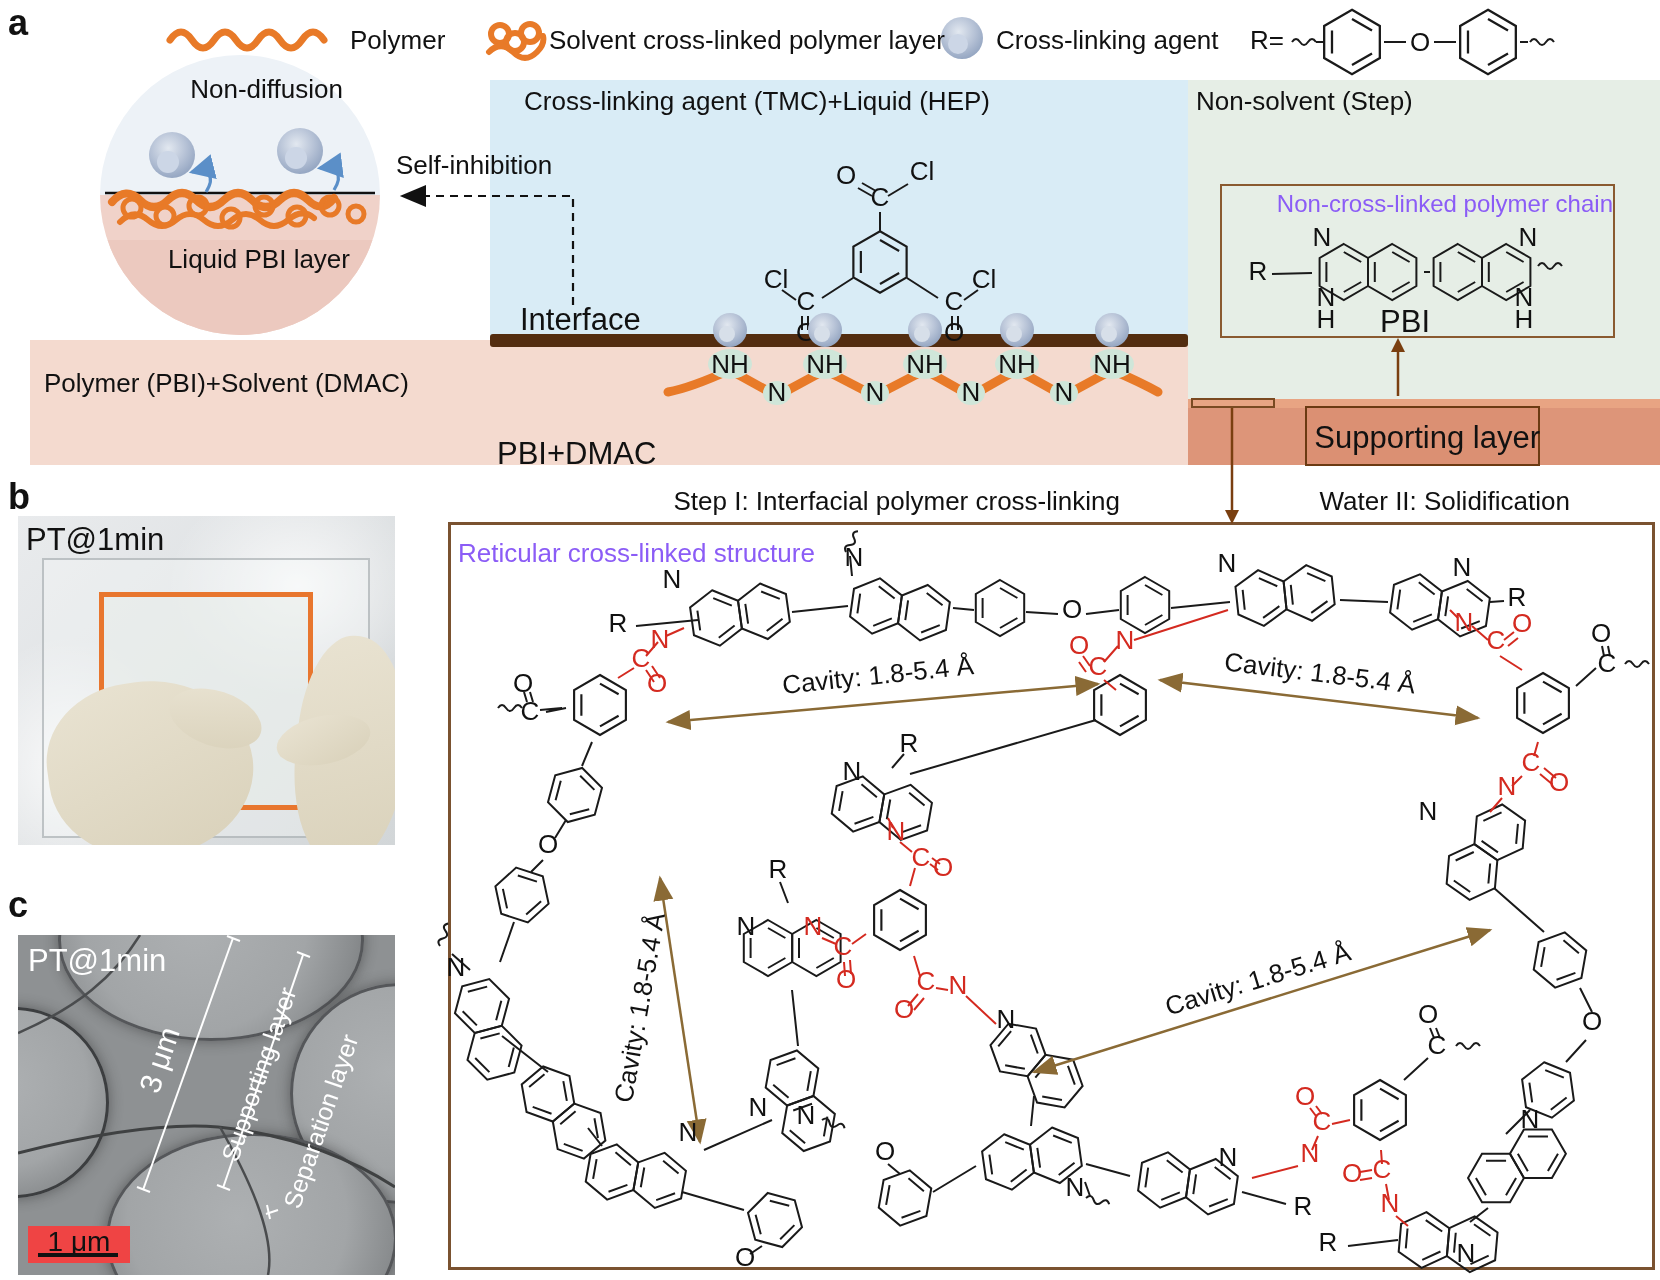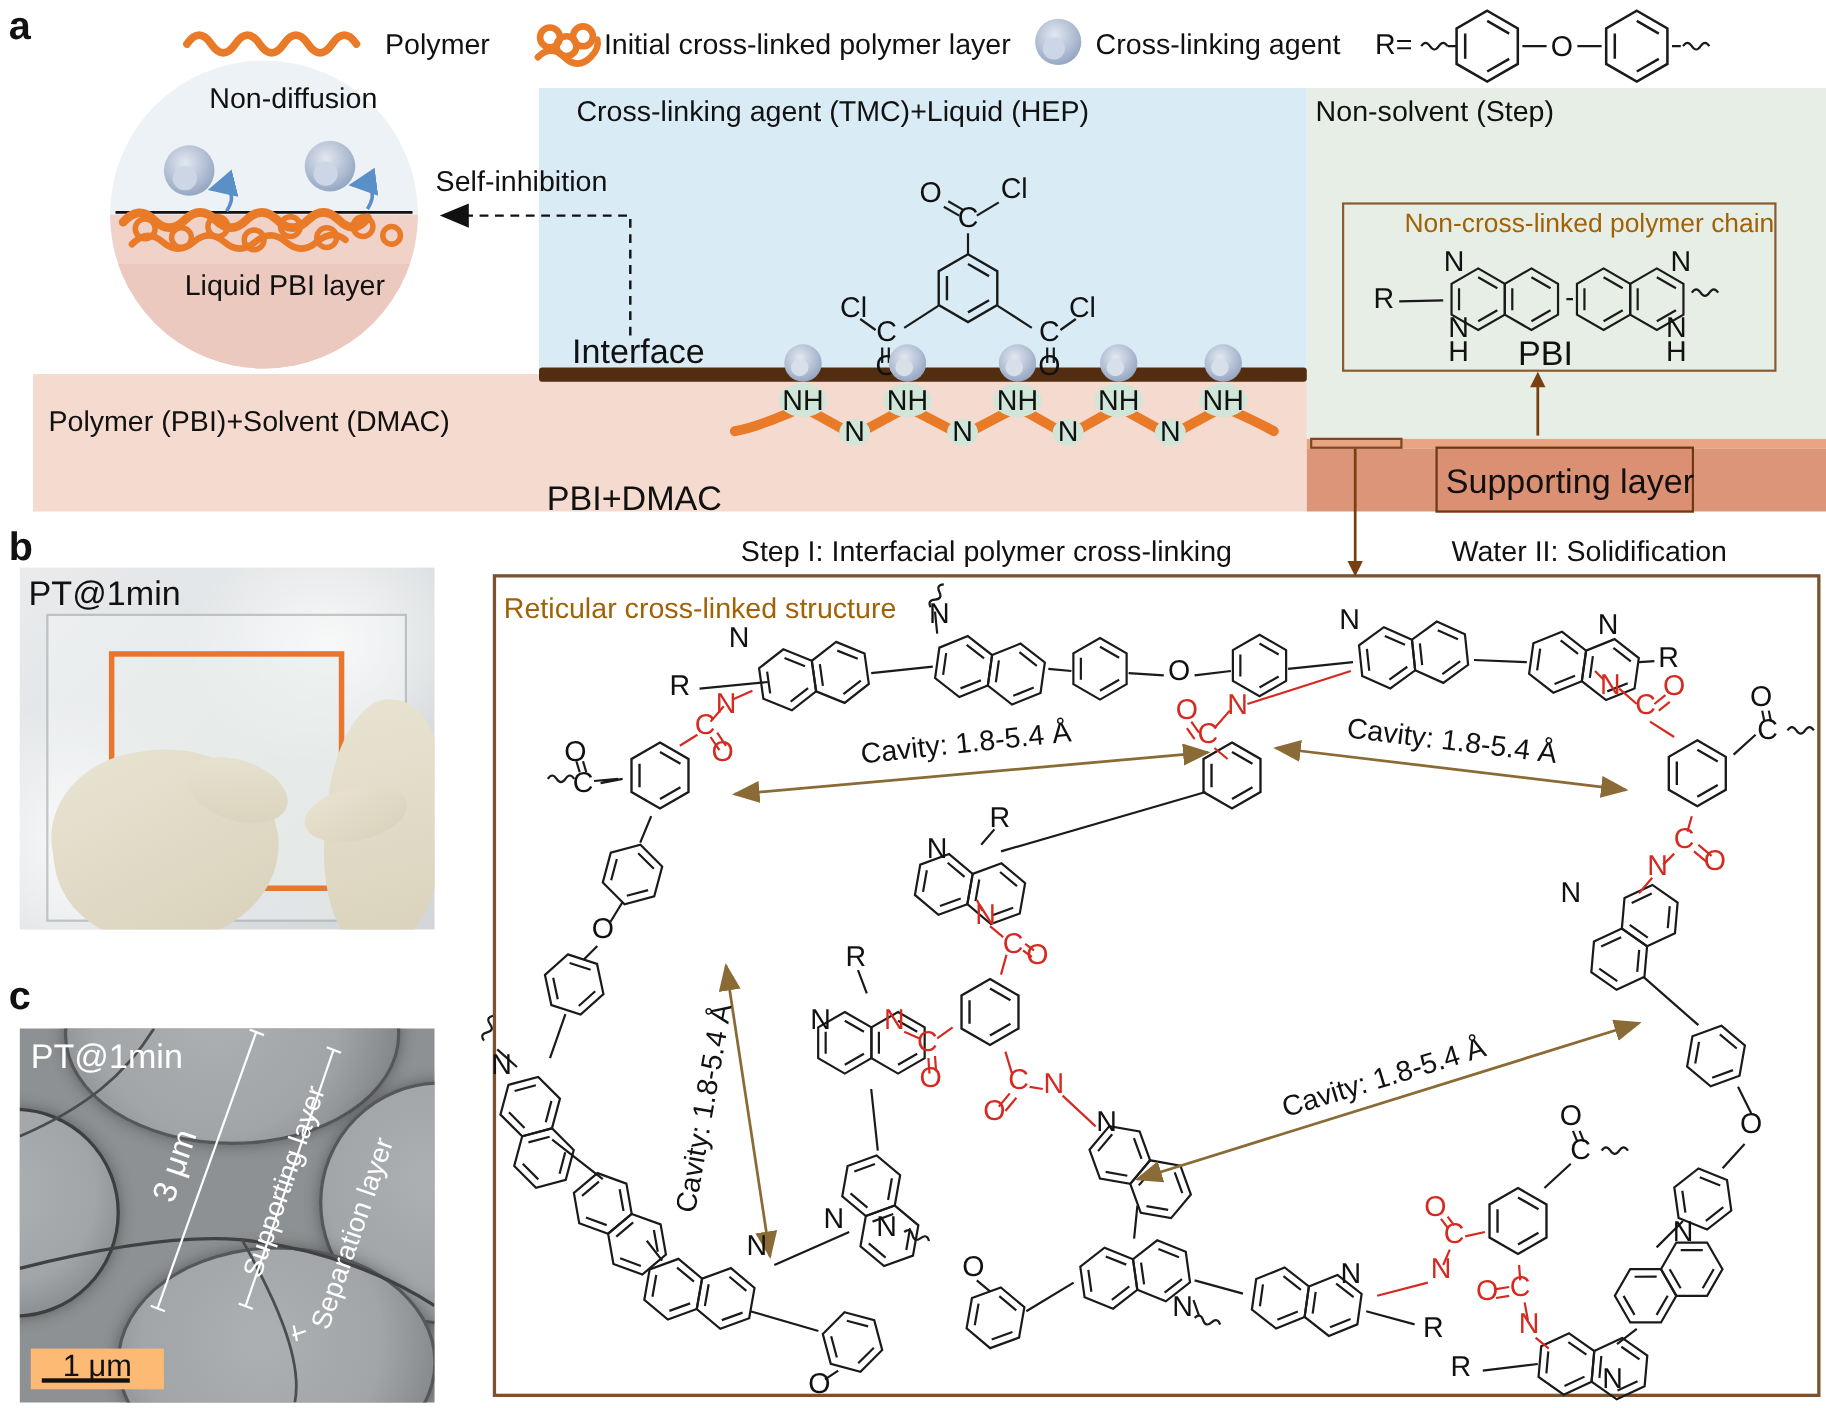--- a/index.html
+++ b/index.html
@@ -2,21 +2,21 @@
 <html><head>
 <meta charset="utf-8">
 <style>
   html,body{margin:0;padding:0}
   body{width:1660px;height:1280px;position:relative;background:#fff;
        font-family:"Liberation Sans",sans-serif;color:#111;overflow:hidden}
   .abs{position:absolute}
   .lbl{position:absolute;white-space:nowrap}
   .panel-label{font-size:36px;font-weight:bold}
   .t27{font-size:26px}.t26{font-size:26px}.t25{font-size:31px}.t24{font-size:24px}
-  .red{color:#a16207}
+  .red{color:#8b5cf6}
   .ctr{text-align:right}
   .region{position:absolute}
   .box{position:absolute;box-sizing:border-box}
   svg.overlay{position:absolute;left:0;top:0}
   .bd{stroke:#1a1a1a;stroke-width:2;fill:none}
   .bond{stroke:#1a1a1a;stroke-width:2;fill:none}
   .rbond{stroke:#d42a20;stroke-width:2;fill:none}
   .cavline{stroke:#8a6a35;stroke-width:2.5;fill:none}
   .connline{stroke:#7a3f10;stroke-width:2.5;fill:none}
   .dash{stroke:#111;stroke-width:2.2;fill:none;stroke-dasharray:8 6}
@@ -32,21 +32,21 @@
      border:2px solid rgba(150,156,160,.55);background:rgba(246,248,248,.35)}
   #frame{position:absolute;left:81px;top:76px;width:204px;height:208px;
      border:5px solid #e8762e;background:rgba(232,236,233,.55)}
   .glove{position:absolute;background:linear-gradient(160deg,#e9e3d2,#d9d1ba);border-radius:45% 55% 50% 50%}
   
   #sem{left:18px;top:935px;width:377px;height:340px;overflow:hidden;background:#8e9193}
   .dome{position:absolute;border-radius:50%;
      background:radial-gradient(circle at 45% 40%,#adb0b2 0%,#a2a5a7 55%,#8a8d8f 78%,#6e7072 100%);
      border:3px solid #55575a;box-shadow:0 0 14px rgba(30,30,30,.45)}
   .semtxt{position:absolute;color:#fff;white-space:nowrap}
-  #scalebox{position:absolute;left:10px;top:291px;width:121px;height:37px;background:#fdba74;
+  #scalebox{position:absolute;left:10px;top:291px;width:102px;height:37px;background:#ef4444;
      text-align:center;font-size:28px;color:#111}
   #scalebar{position:absolute;left:10px;top:27px;width:80px;height:4px;background:#111}
 </style>
 </head>
 <body>
 
 <div class="region" style="left:490px;top:80px;width:698px;height:256px;background:#d9ecf6"></div>
 <div class="region" style="left:1188px;top:80px;width:472px;height:319px;background:#e6eee6"></div>
 <div class="region" style="left:30px;top:340px;width:1158px;height:125px;background:#f4dacf"></div>
 <div class="region" style="left:1188px;top:399px;width:472px;height:9px;background:#e8a483"></div>
@@ -413,21 +413,21 @@
       <text x="1390" y="1212" class="at r">N</text>
       <text x="1352" y="1182" class="at r">O</text>
     </g>
 </svg>
 
 <div class="lbl panel-label" style="left:8px;top:2px">a</div>
 <div class="lbl panel-label" style="left:8px;top:476px">b</div>
 <div class="lbl panel-label" style="left:8px;top:884px">c</div>
 
 <div class="lbl t27" style="left:350px;top:25px">Polymer</div>
-<div class="lbl t27" style="left:549px;top:25px">Initial cross-linked polymer layer</div>
+<div class="lbl t27" style="left:549px;top:25px">Solvent cross-linked polymer layer</div>
 <div class="lbl t27" style="left:996px;top:25px">Cross-linking agent</div>
 <div class="lbl t27" style="left:1250px;top:25px">R=</div>
 
 <div class="lbl t26 ctr" style="left:143px;top:74px;width:200px">Non-diffusion</div>
 <div class="lbl t26 ctr" style="left:150px;top:244px;width:200px">Liquid PBI layer</div>
 <div class="lbl t26" style="left:396px;top:150px">Self-inhibition</div>
 
 <div class="lbl t27" style="left:524px;top:86px">Cross-linking agent (TMC)+Liquid (HEP)</div>
 <div class="lbl t26" style="left:1196px;top:86px">Non-solvent (Step)</div>
 <div class="lbl t25" style="left:520px;top:302px">Interface</div>

